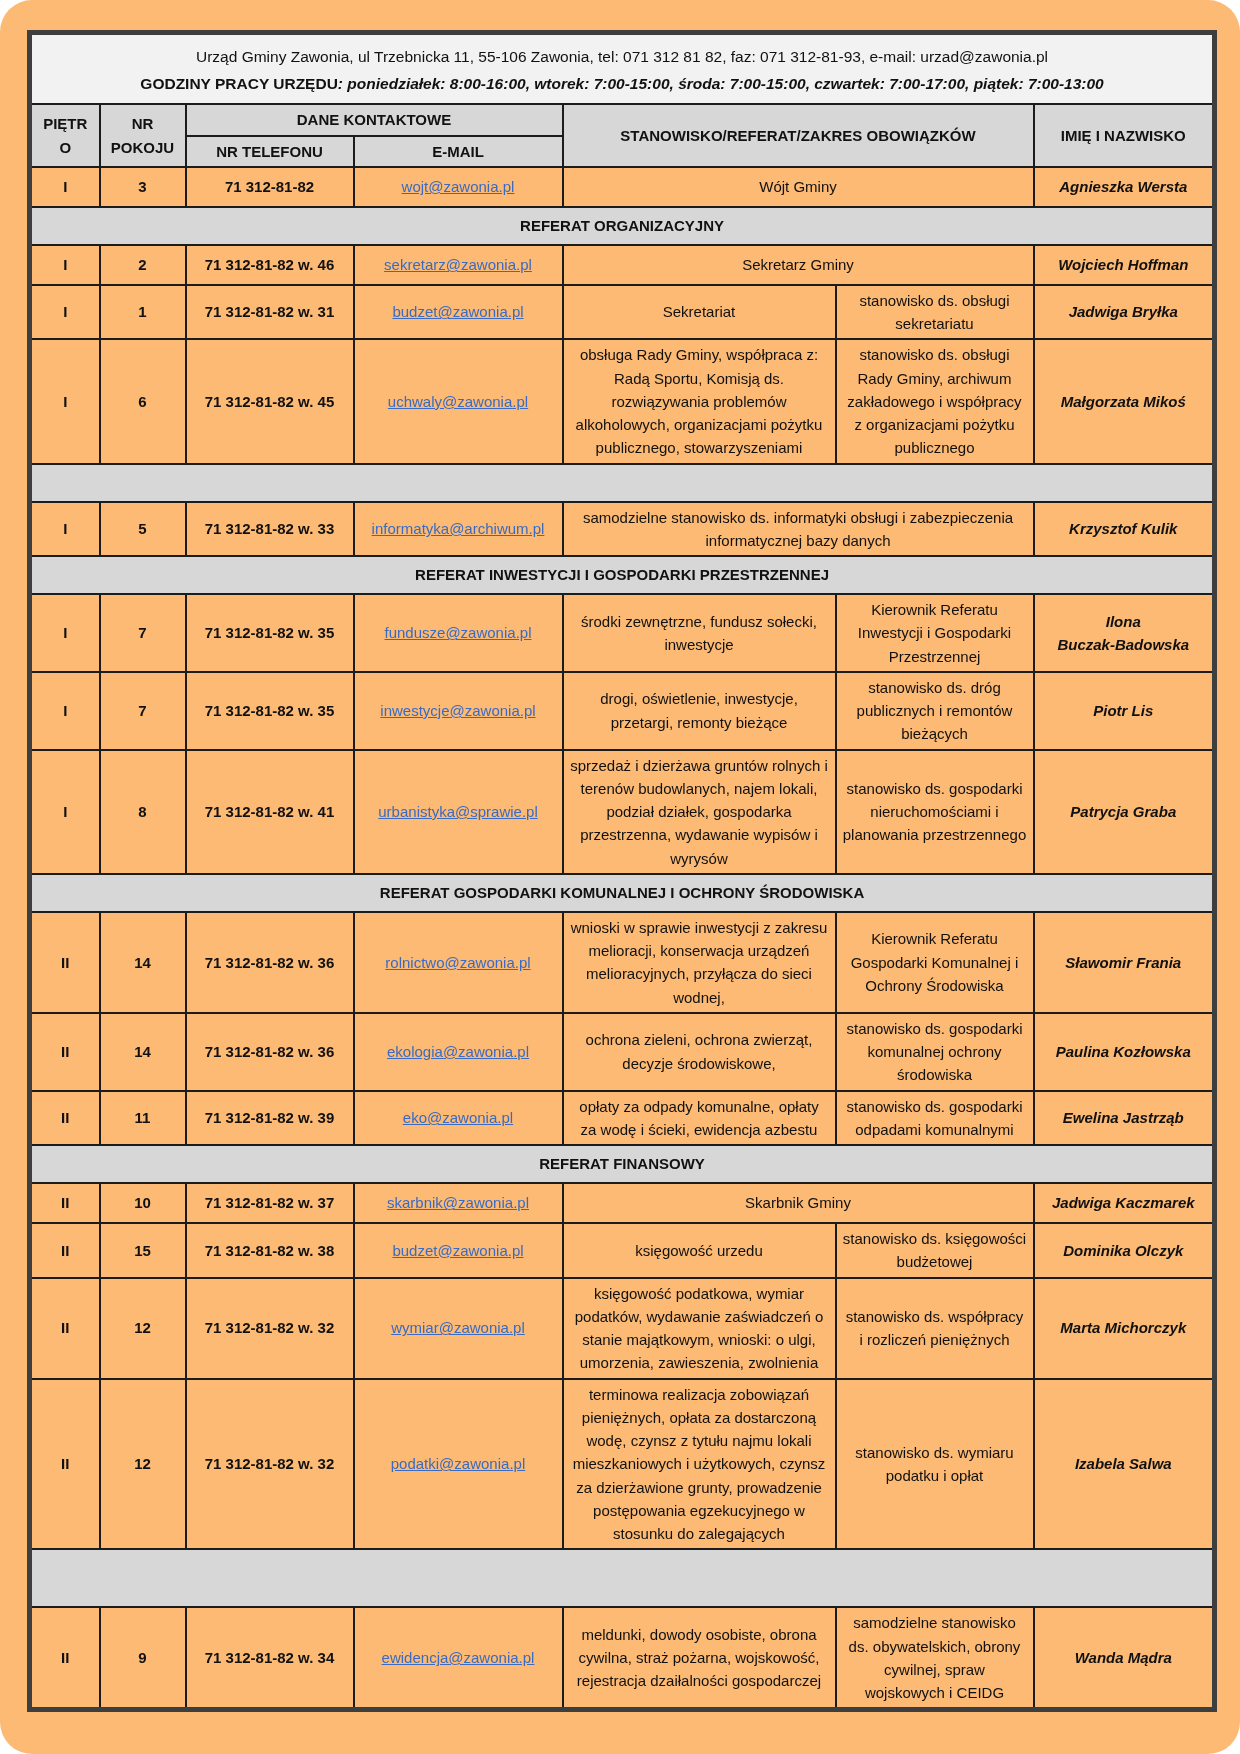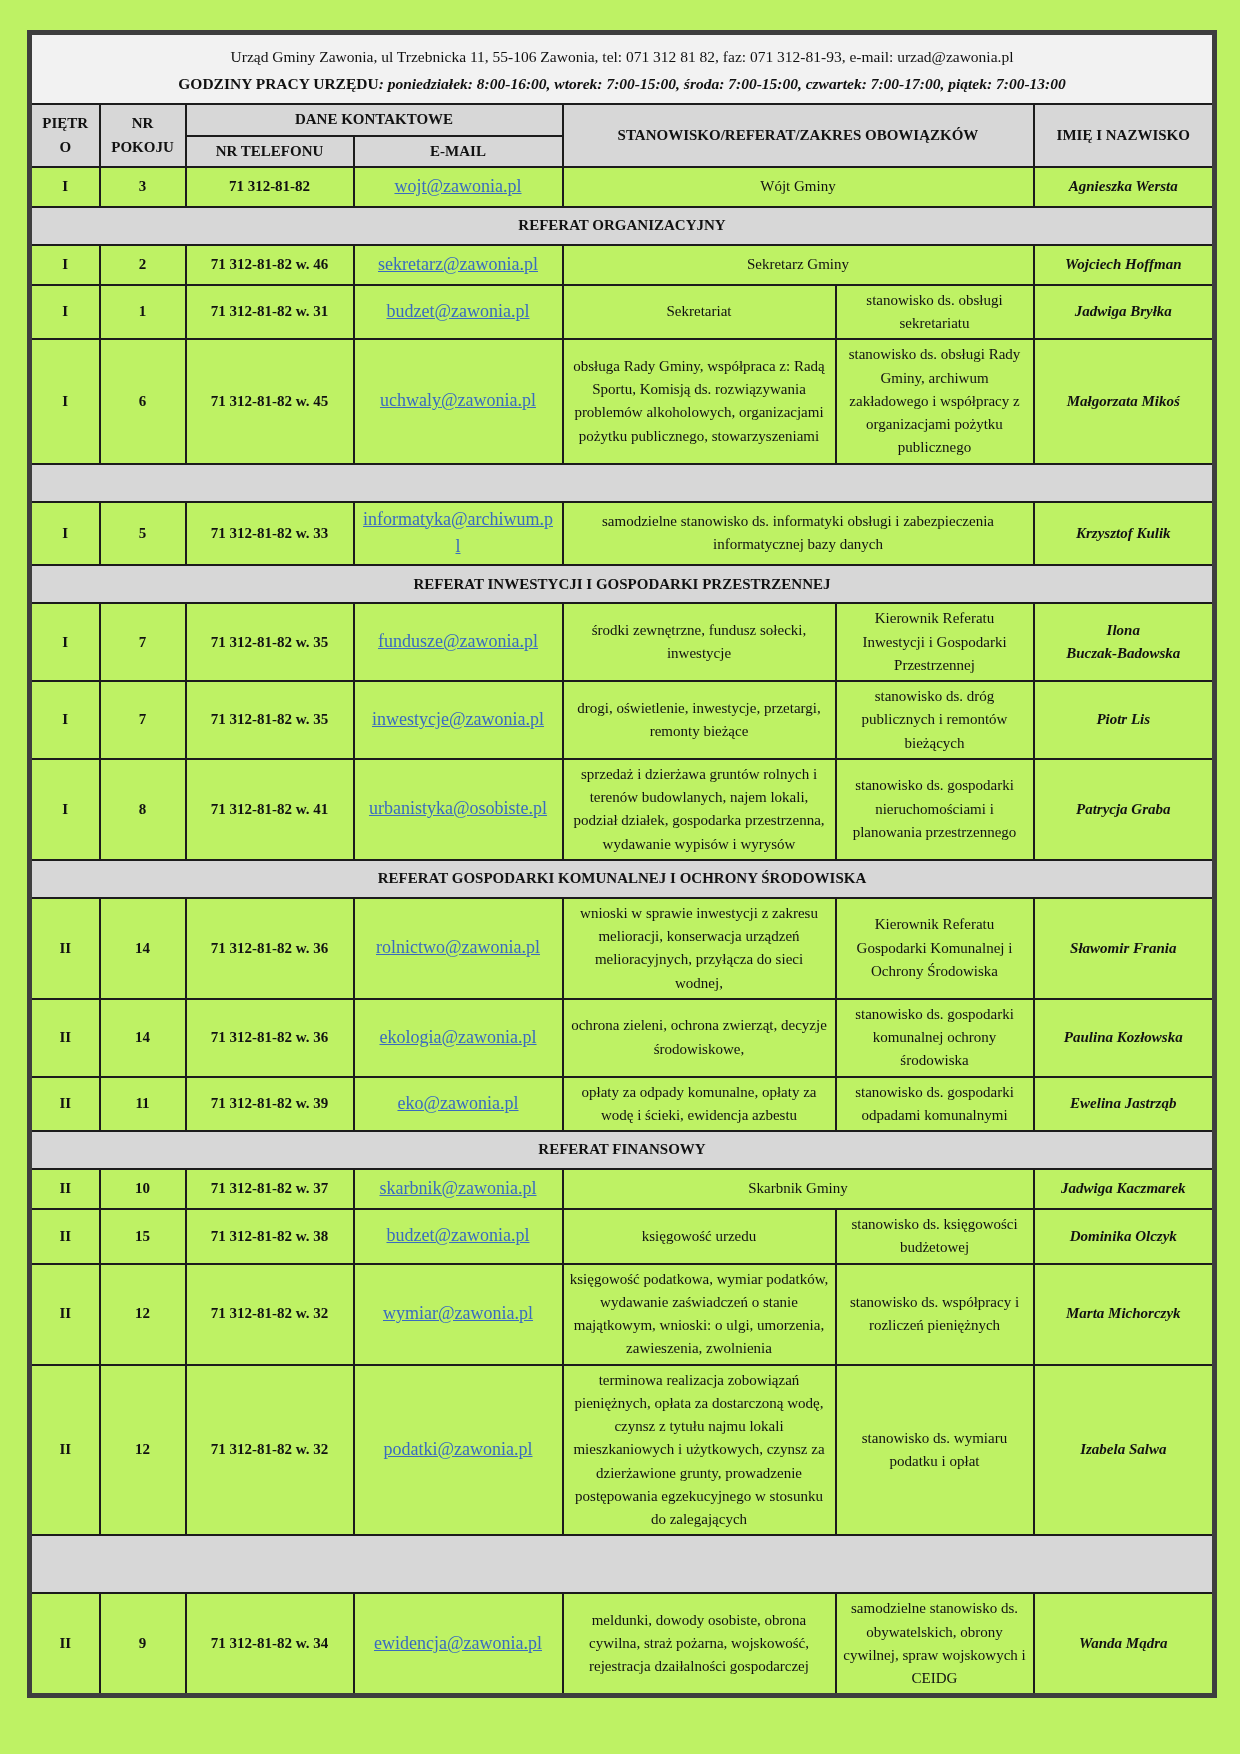--- a/index.html
+++ b/index.html
@@ -1,22 +1,23 @@
 <!DOCTYPE html>
 <html lang="pl"><head>
 <meta charset="utf-8">
 <style>
   html,body{margin:0;padding:0;background:#ffffff;}
   .page{
     position:relative;
     width:1240px;height:1754px;
-    background:#bef264;
-    font-family:Liberation Serif, serif;
+    background:#fdba74;
+    font-family:Liberation Sans, sans-serif;
     color:#111;
     overflow:hidden;
+    border-radius:32px;
   }
   table.contact{
     position:absolute;left:27px;top:30px;
     width:1185px;
     border-collapse:collapse;
     table-layout:fixed;
     border:5px solid #3e3e3e;
   }
   table.contact td, table.contact th{
     border:2px solid #1c1c1c;
@@ -56,21 +57,21 @@
     height:30px;
     padding:0;
   }
   td.spacer.tall{height:50px;}
   td.c-floor, td.c-room{font-weight:bold;}
   td.c-phone{font-weight:bold;white-space:nowrap;}
   a.email-link{
     color:#3a6bc0;
     text-decoration:underline;
     cursor:pointer;
-    font-size:18px;
+    font-size:15px;
   }
   td.c-duties, td.c-pos{
     font-size:15px;
     line-height:1.65;
     padding:6px 5px;
   }
   td.c-name{
     font-weight:bold;
     font-style:italic;
     font-size:15.5px;
@@ -180,21 +181,21 @@
           <td class="c-phone">71 312-81-82 w. 35</td>
           <td class="c-email"><a class="email-link">inwestycje@zawonia.pl</a></td>
           <td class="c-duties">drogi, oświetlenie, inwestycje, przetargi, remonty bieżące</td>
           <td class="c-pos">stanowisko ds. dróg publicznych i remontów bieżących</td>
           <td class="c-name">Piotr Lis</td>
         </tr>
         <tr class="person">
           <td class="c-floor">I</td>
           <td class="c-room">8</td>
           <td class="c-phone">71 312-81-82 w. 41</td>
-          <td class="c-email"><a class="email-link">urbanistyka@osobiste.pl</a></td>
+          <td class="c-email"><a class="email-link">urbanistyka@sprawie.pl</a></td>
           <td class="c-duties">sprzedaż i dzierżawa gruntów rolnych i terenów budowlanych, najem lokali, podział działek, gospodarka przestrzenna, wydawanie wypisów i wyrysów</td>
           <td class="c-pos">stanowisko ds. gospodarki nieruchomościami i planowania przestrzennego</td>
           <td class="c-name">Patrycja Graba</td>
         </tr>
         <tr>
           <td class="section" colspan="7">REFERAT GOSPODARKI KOMUNALNEJ I OCHRONY ŚRODOWISKA</td>
         </tr>
         <tr class="person">
           <td class="c-floor">II</td>
           <td class="c-room">14</td>

